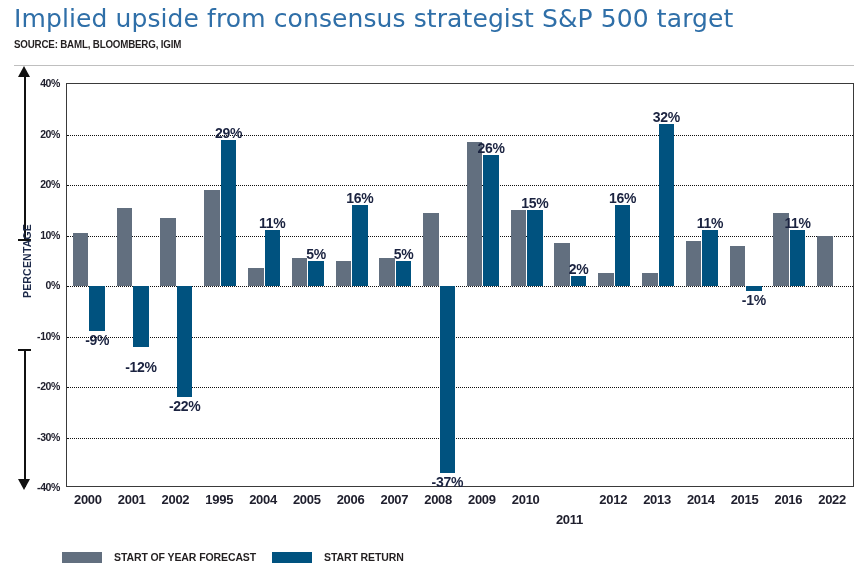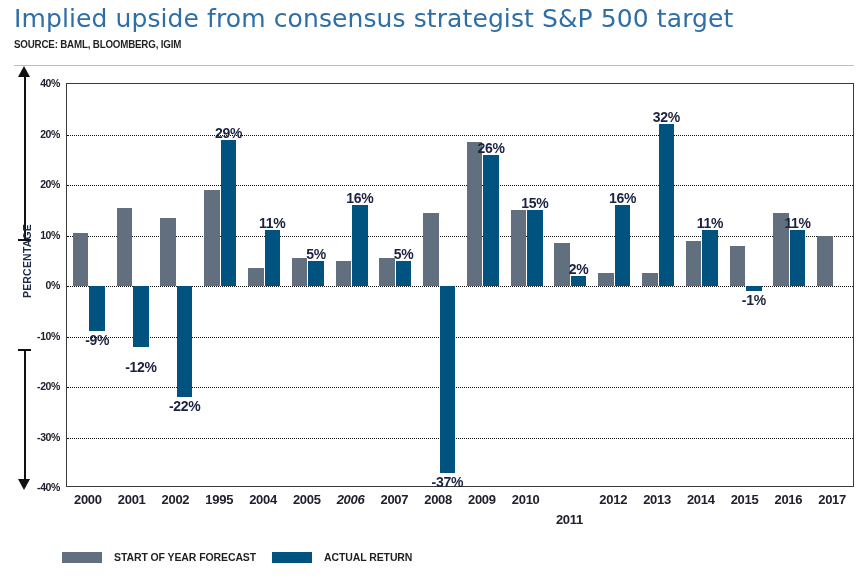--- a/index.html
+++ b/index.html
@@ -330,39 +330,39 @@
       </div>
   </div>
 
   <div class="xticks" id="xticks">
       <div class="xtick" style="left: 87.8889px;">2000</div>
       <div class="xtick" style="left: 131.667px; text-align: center;">2001</div>
       <div class="xtick" style="left: 175.444px;">2002</div>
       <div class="xtick" style="left: 219.222px;">1995</div>
       <div class="xtick" style="left: 263px;">2004</div>
       <div class="xtick" style="left: 306.778px;">2005</div>
-      <div class="xtick" style="left: 350.556px; font-style: italic;">2006</div>
+      <div class="xtick" style="left: 350.556px;">2006</div>
       <div class="xtick" style="left: 394.333px;">2007</div>
       <div class="xtick" style="left: 438.111px;">2008</div>
       <div class="xtick" style="left: 481.889px;">2009</div>
       <div class="xtick" style="left: 525.667px;">2010</div>
       <div class="xtick" style="left: 569.444px; margin-top: 20px;">2011</div>
       <div class="xtick" style="left: 613.222px;">2012</div>
       <div class="xtick" style="left: 657px;">2013</div>
       <div class="xtick" style="left: 700.778px;">2014</div>
       <div class="xtick" style="left: 744.556px;">2015</div>
       <div class="xtick" style="left: 788.333px;">2016</div>
-      <div class="xtick" style="left: 832.111px;">2017</div>
+      <div class="xtick" style="left: 832.111px;">2022</div>
     </div>
 
 
   <div class="legend" id="legend">
       <div class="legend-item" style="left: 0px;">
         <span class="swatch forecast"></span>
         <span class="legend-label">START OF YEAR FORECAST</span>
       </div>
       <div class="legend-item" style="left: 210px;">
         <span class="swatch actual"></span>
-        <span class="legend-label">ACTUAL RETURN</span>
+        <span class="legend-label">START RETURN</span>
       </div>
     </div>
 
 </div>
 
 </body></html>

